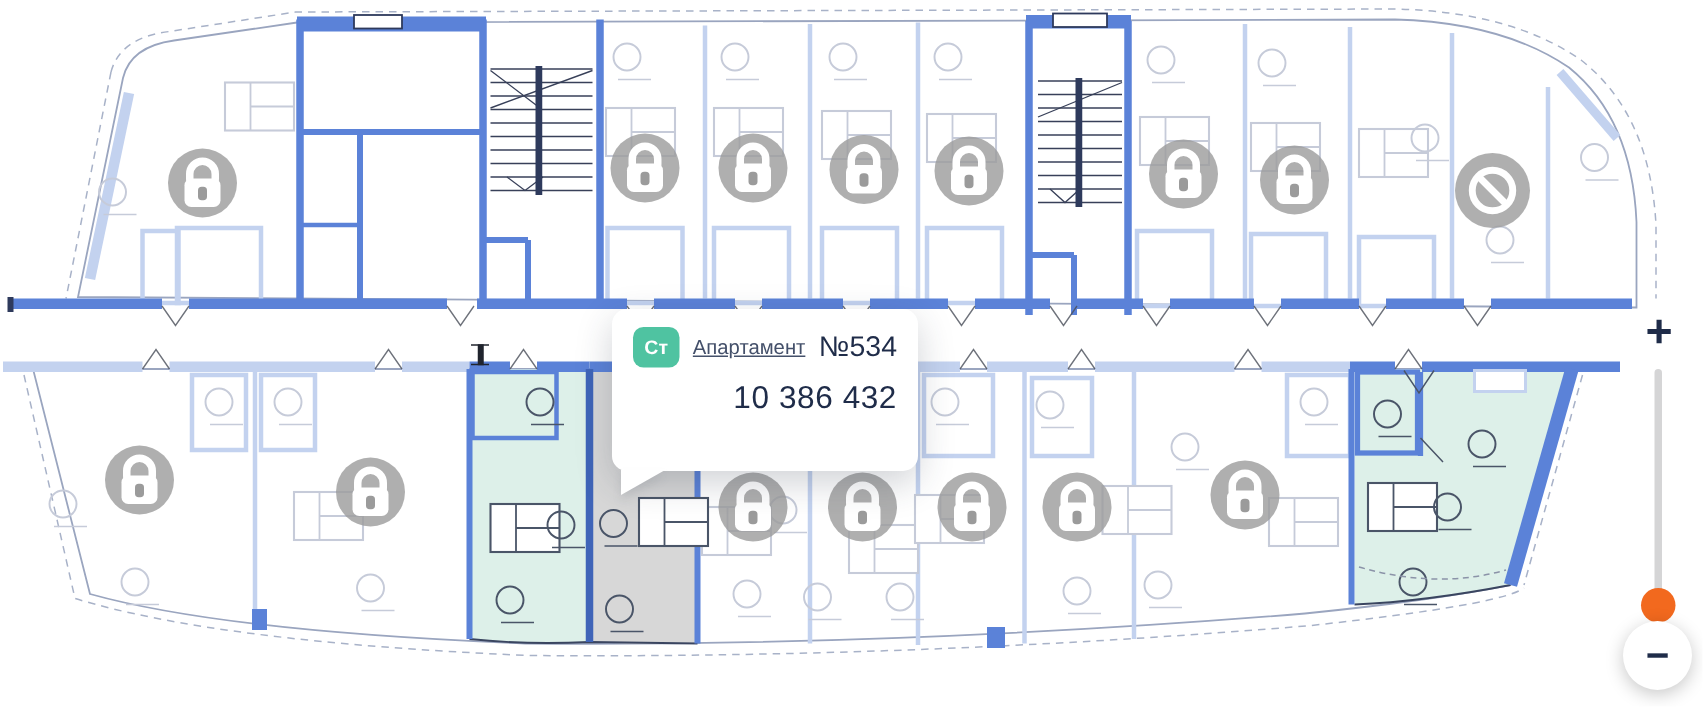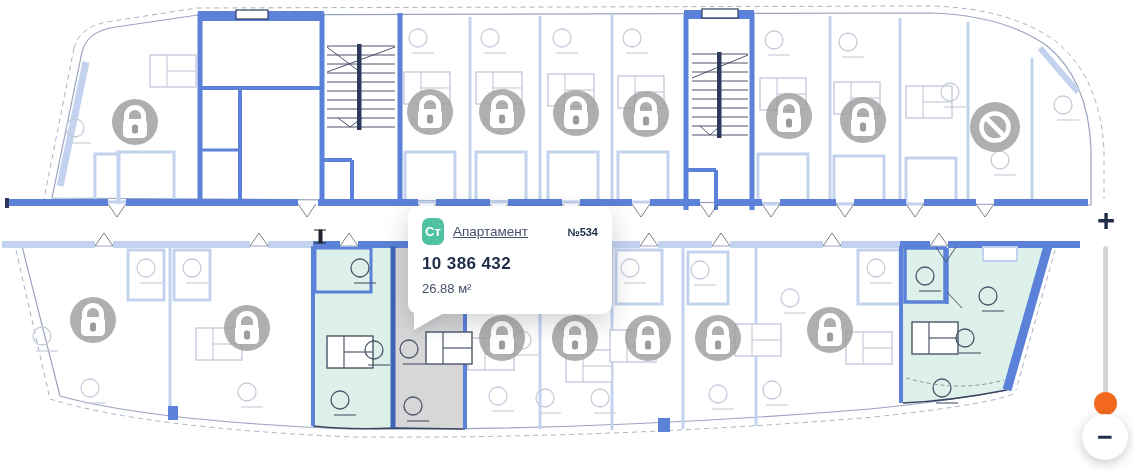--- a/index.html
+++ b/index.html
@@ -9,25 +9,25 @@
   svg{position:absolute;left:0;top:0;}
 
   
   .tooltip{position:absolute;left:408px;top:206px;width:204px;height:108px;
     background:#fff;border-radius:10px;box-shadow:0 8px 24px rgba(40,50,70,.22);
     padding:12px 14px;box-sizing:border-box;z-index:6;}
   .tt-tail{position:absolute;left:6px;bottom:-16px;width:0;height:0;
     border-top:17px solid #fff;border-right:30px solid transparent;
     filter:drop-shadow(0 4px 3px rgba(40,50,70,.10));}
   .tt-row1{display:flex;align-items:center;gap:9px;}
-  .badge{width:22px;height:27px;border-radius:7px;background:var(--badge-green,#4fc3a1);
+  .badge{width:42px;height:27px;border-radius:7px;background:var(--badge-green,#4fc3a1);
     color:#fff;font-weight:bold;font-size:13px;display:flex;align-items:center;justify-content:center;}
   .tt-type{font-size:13.5px;color:var(--text-muted,#44506a);text-decoration:underline;}
-  .tt-num{margin-left:auto;font-weight:bold;font-size:11px;color:var(--text-dark,#1f2c49);}
-  .tt-price{margin-top:9px;font-size:17px;font-weight:bold;color:var(--text-dark,#1f2c49);letter-spacing:.4px;}
+  .tt-num{margin-left:auto;font-weight:normal;font-size:19px;color:var(--text-dark,#1f2c49);}
+  .tt-price{margin-top:9px;font-size:21px;font-weight:normal;color:var(--text-dark,#1f2c49);letter-spacing:.4px;text-align:right;}
   .tt-area{margin-top:7px;font-size:13px;color:var(--text-muted,#44506a);}
 
   
   .zoom-in{position:absolute;left:1090px;top:205px;width:32px;height:32px;z-index:5;
     display:flex;align-items:center;justify-content:center;font-size:31px;font-weight:bold;
     color:var(--text-dark,#222b3a);cursor:pointer;user-select:none;}
   .zoom-track{position:absolute;left:1103px;top:246px;width:5px;height:160px;z-index:4;
     background:var(--slider-track,#d5d5d6);border-radius:3px;}
   .zoom-handle{position:absolute;left:1094px;top:392px;width:23px;height:23px;z-index:5;
     border-radius:50%;background:var(--slider-handle-orange,#f2691e);cursor:grab;}
@@ -303,21 +303,20 @@
   </g>
 </svg>
 
 <div class="tooltip">
   <div class="tt-row1">
     <div class="badge">Ст</div>
     <span class="tt-type">Апартамент</span>
     <span class="tt-num">№534</span>
   </div>
   <div class="tt-price">10 386 432</div>
-  <div class="tt-area">26.88 м²</div>
   <div class="tt-tail"></div>
 </div>
 
 <div class="zoom-in">
   <span>+</span>
 </div>
 <div class="zoom-track"></div>
 <div class="zoom-handle"></div>
 <div class="zoom-out">
   <span>−</span>

